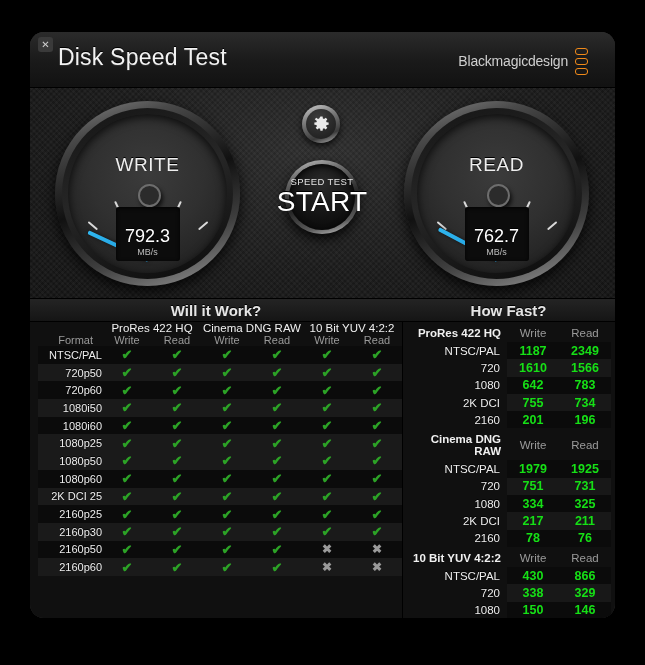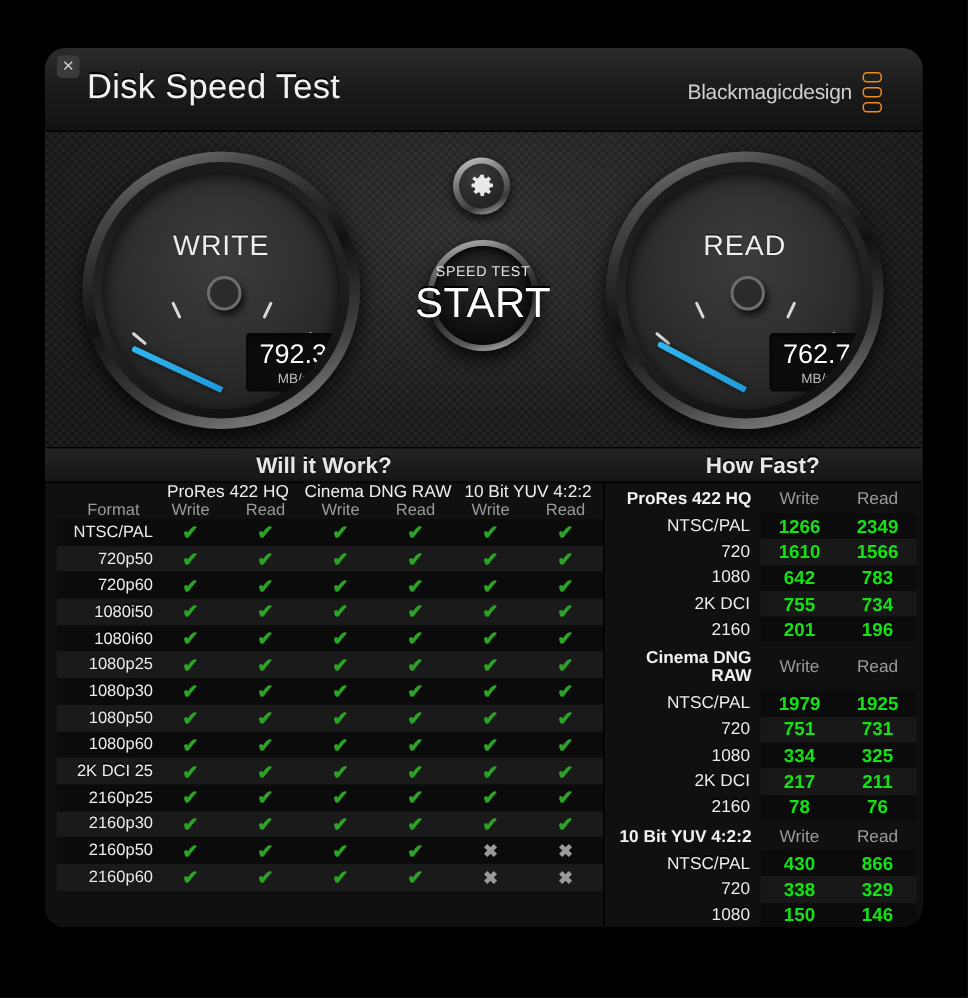--- a/index.html
+++ b/index.html
@@ -80,22 +80,22 @@
     transform-origin:50% 100%;
     background:linear-gradient(180deg,#2fb6ef 0%,#1f9ada 100%);
     border-radius:2px 2px 0 0;
     box-shadow:0 0 4px rgba(0,0,0,.6);
   }
   .hub{position:absolute;left:50%;top:50%;width:19px;height:19px;margin:-9.5px 0 0 -9.5px;
     border-radius:50%;background:#2b2b2b;border:2px solid #6d6d6d;
     box-shadow:2px 3px 4px rgba(0,0,0,.7);}
   .readout{
     position:absolute;left:50%;bottom:12px;transform:translateX(-50%);
-    width:64px;padding:5px 0 4px;text-align:center;border-radius:3px;
-    background:#0c0c0c;box-shadow:inset 0 1px 4px rgba(0,0,0,.9);margin-left:48px;
+    width:64px;padding:20px 0 4px;text-align:center;border-radius:3px;
+    background:#0c0c0c;box-shadow:inset 0 1px 4px rgba(0,0,0,.9);
   }
   .readout .v{font-size:18px;color:#fff;text-shadow:0 -1px 0 #000;line-height:1;}
   .readout .u{font-size:9px;color:#bdbdbd;margin-top:2px;}
   
   .gear{
     position:absolute;left:272px;top:17px;width:38px;height:38px;border-radius:50%;
     background:linear-gradient(160deg,#cfcfcf 0%,#7e7e7e 35%,#3a3a3a 75%,#c0c0c0 100%);
     box-shadow:0 3px 7px rgba(0,0,0,.8);cursor:pointer;
     display:flex;align-items:center;justify-content:center;
   }
@@ -359,29 +359,20 @@
             <tr>
               <td class="fmtcell cellB">1080p25</td>
               <td class="ck cellB">✔</td>
               <td class="ck cellB">✔</td>
               <td class="ck cellB">✔</td>
               <td class="ck cellB">✔</td>
               <td class="ck cellB">✔</td>
               <td class="ck cellB">✔</td>
             </tr>
             <tr>
-              <td class="fmtcell cellA">1080p30</td>
-              <td class="ck cellA">✔</td>
-              <td class="ck cellA">✔</td>
-              <td class="ck cellA">✔</td>
-              <td class="ck cellA">✔</td>
-              <td class="ck cellA">✔</td>
-              <td class="ck cellA">✔</td>
-            </tr>
-            <tr>
               <td class="fmtcell cellB">1080p50</td>
               <td class="ck cellB">✔</td>
               <td class="ck cellB">✔</td>
               <td class="ck cellB">✔</td>
               <td class="ck cellB">✔</td>
               <td class="ck cellB">✔</td>
               <td class="ck cellB">✔</td>
             </tr>
             <tr>
               <td class="fmtcell cellA">1080p60</td>
@@ -444,21 +435,21 @@
     <div class="rtable">
       <table>
           <tbody>
             <tr class="rgrp">
               <td>ProRes 422 HQ</td>
               <td class="wr">Write</td>
               <td class="wr">Read</td>
             </tr>
             <tr class="rrow">
               <td class="nm">NTSC/PAL</td>
-              <td class="num nA">1266</td>
+              <td class="num nA">1187</td>
               <td class="num nA">2349</td>
             </tr>
             <tr class="rrow">
               <td class="nm">720</td>
               <td class="num nB">1610</td>
               <td class="num nB">1566</td>
             </tr>
             <tr class="rrow">
               <td class="nm">1080</td>
               <td class="num nA">642</td>

